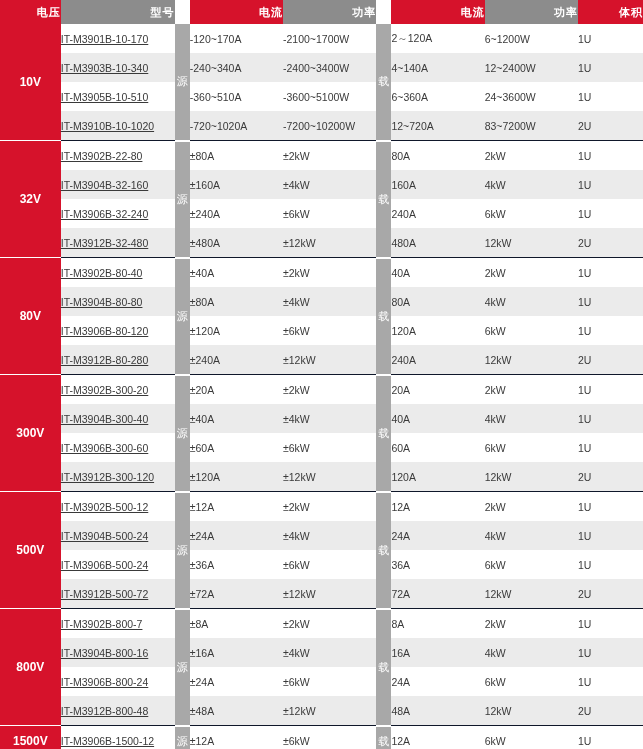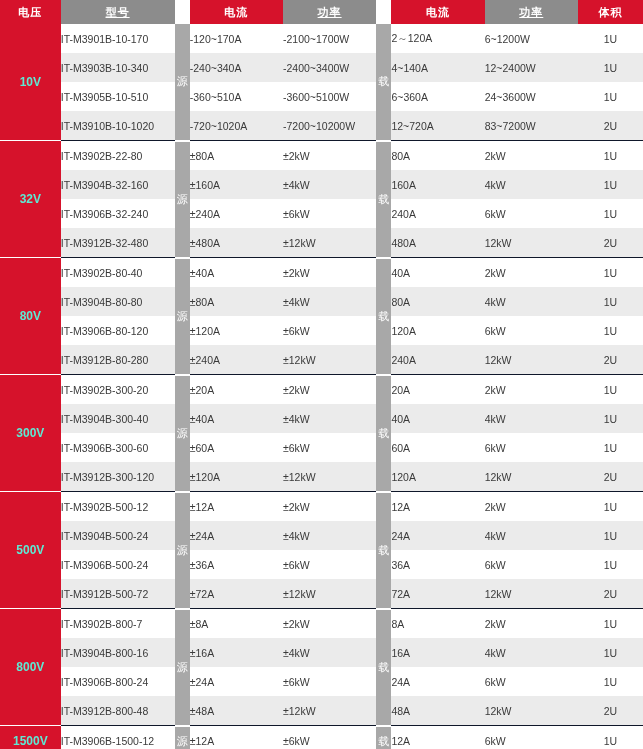--- a/index.html
+++ b/index.html
@@ -22,55 +22,56 @@
   #spec-table td, #spec-table th {
     padding: 0;
     margin: 0;
   }
   
   .hdr {
     height: 24px;
     font-size: 11px;
     font-weight: bold;
     color: #ffffff;
-    text-align: center;
+    text-align: right;
     vertical-align: middle;
     letter-spacing: 1px;
   }
   .hdr-red { background: #d6122b; }
-  .hdr-gray { background: #8c8c8c; text-decoration: underline; }
+  .hdr-gray { background: #8c8c8c; }
   .hdr-sep { background: #ffffff; }
   
   .col-volt {
     background: #d6122b;
-    color: #5eead4;
+    color: #ffffff;
     font-size: 12px;
     font-weight: bold;
     text-align: center;
     vertical-align: middle;
     border-bottom: 1px solid #ffffff;
   }
   .col-volt.last { border-bottom: none; }
   .cell {
     height: 29px;
     font-size: 10.5px;
     color: #3a3a3a;
     vertical-align: middle;
     white-space: nowrap;
   }
   .cell.model {
     padding-left: 10px;
     text-align: left;
+    text-decoration: underline;
   }
   .cell.val {
     padding-left: 10px;
     text-align: left;
   }
   .cell.vol {
-    text-align: center;
+    text-align: left;
   }
   .row-a .cell { background: #ffffff; }
   .row-b .cell { background: #ebebeb; }
   .src-col, .load-col {
     background: #a8a8a8;
     color: #ffffff;
     font-size: 11px;
     text-align: center;
     vertical-align: middle;
     border-bottom: 2px solid #ffffff;

